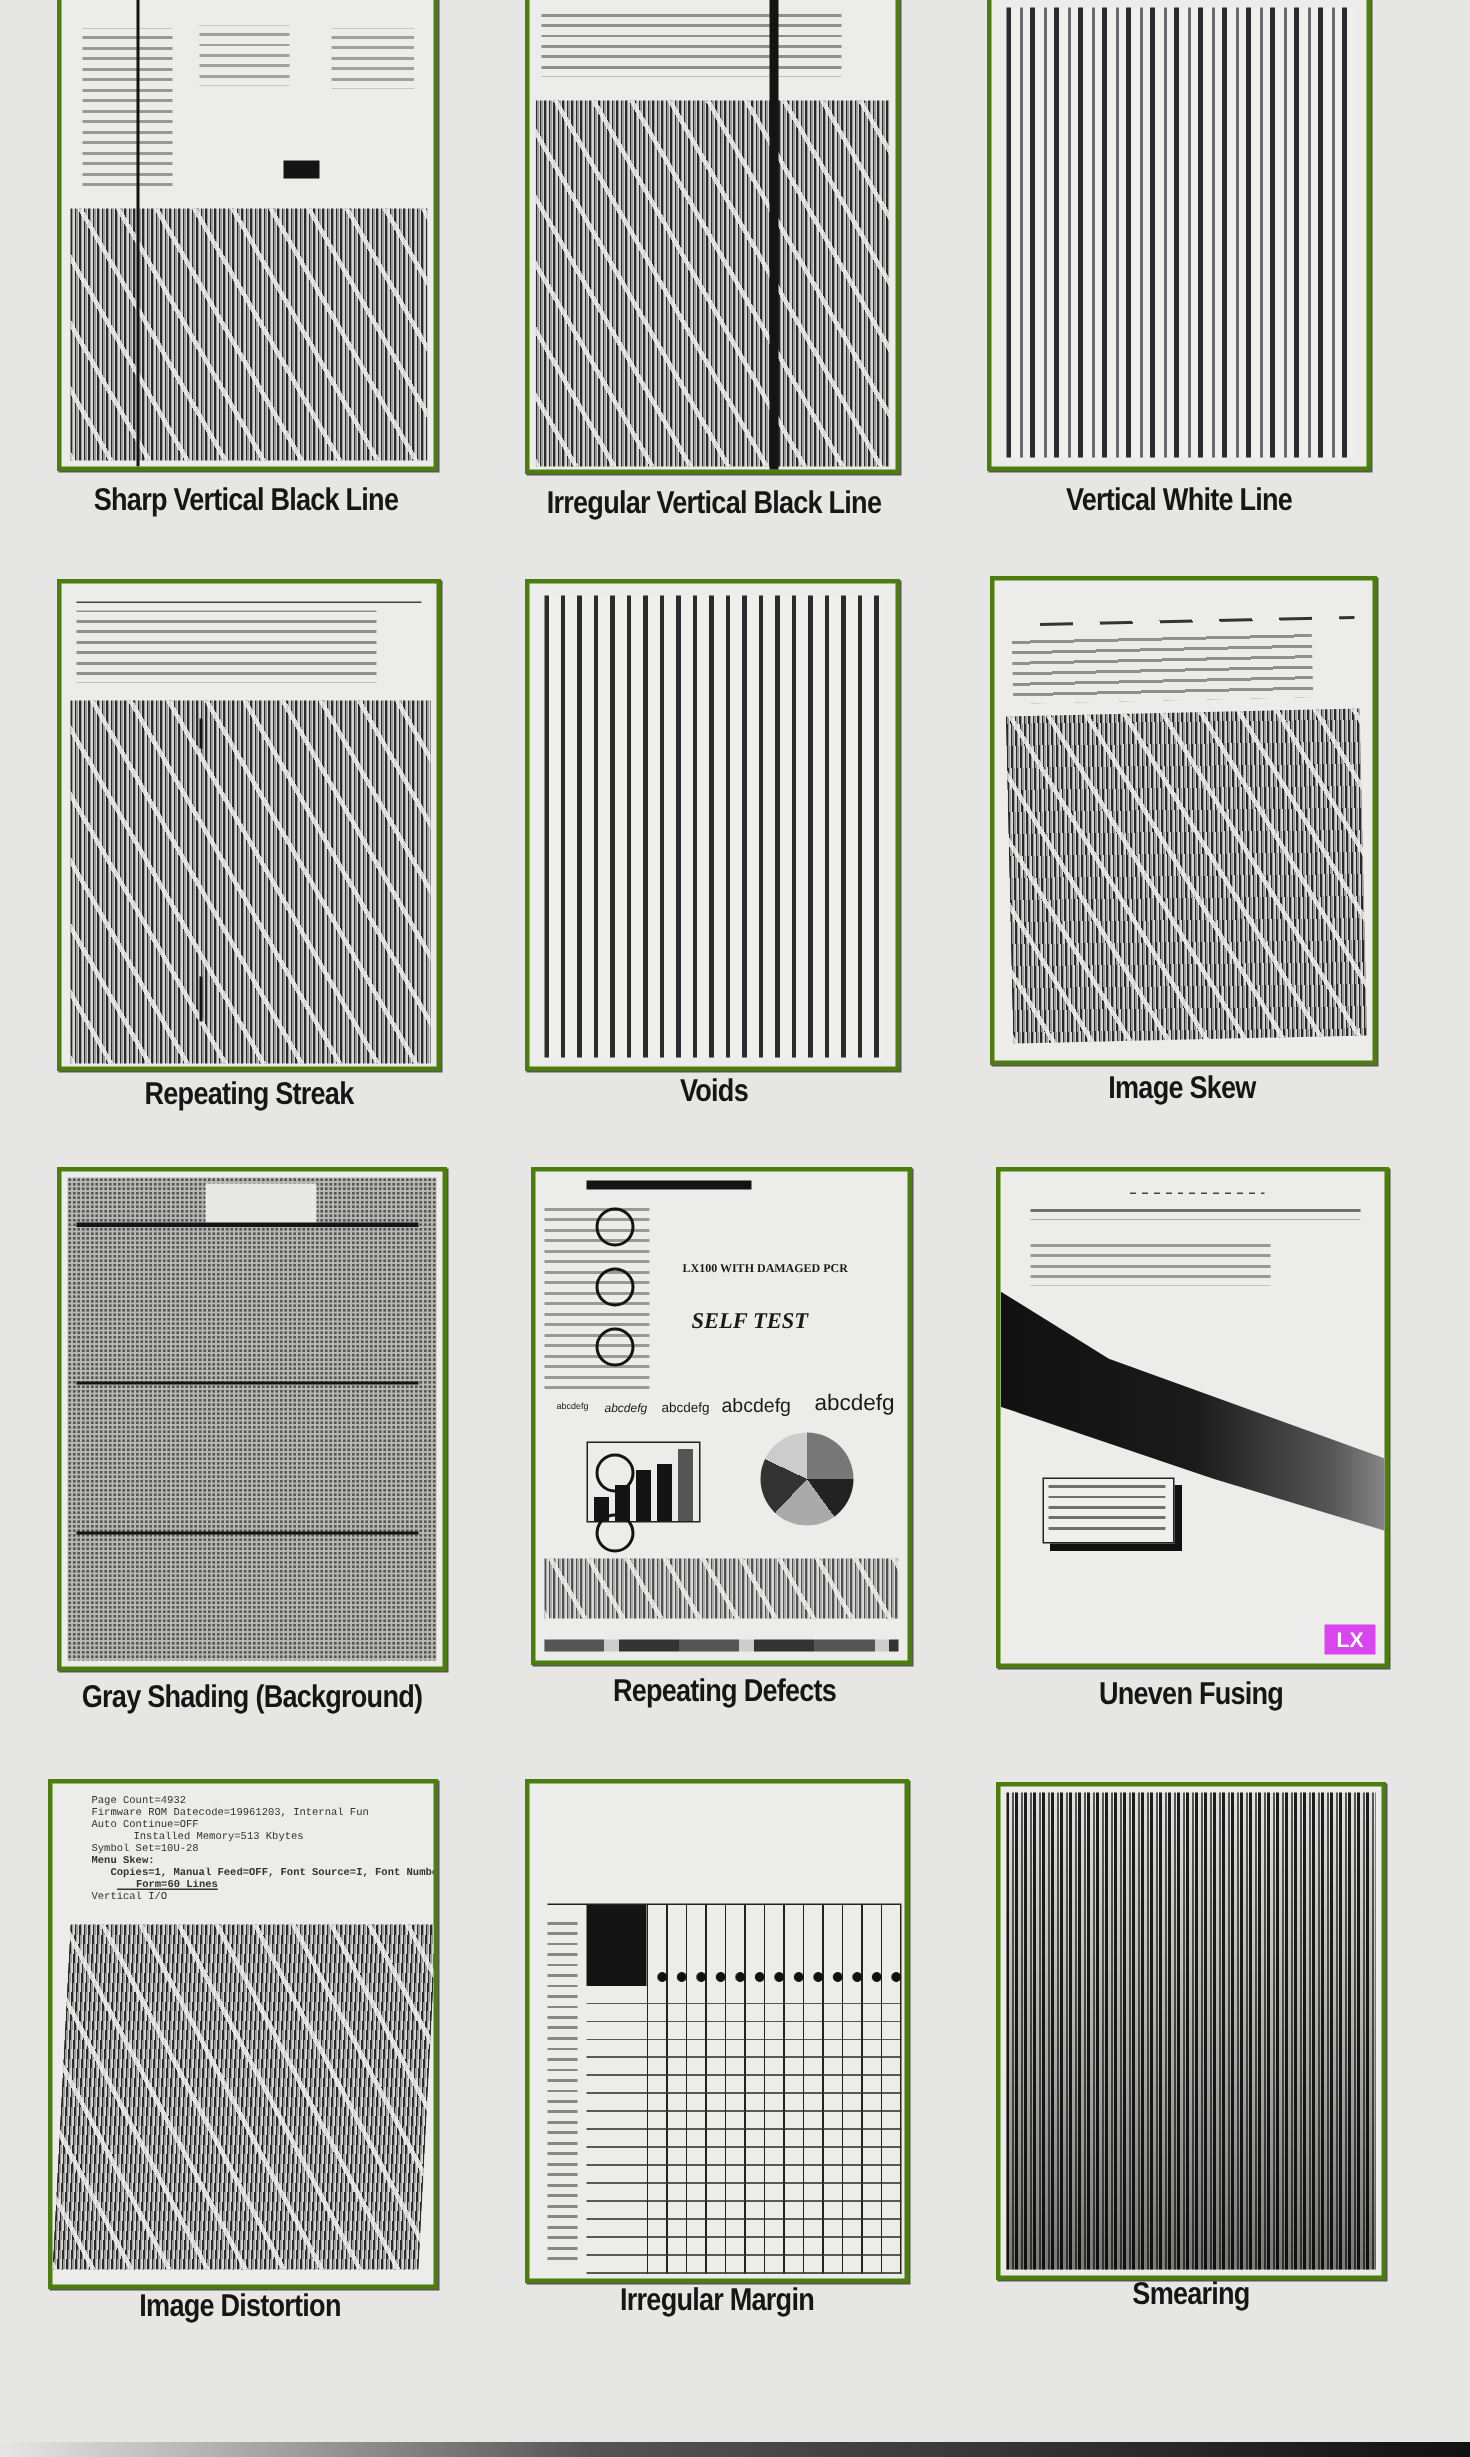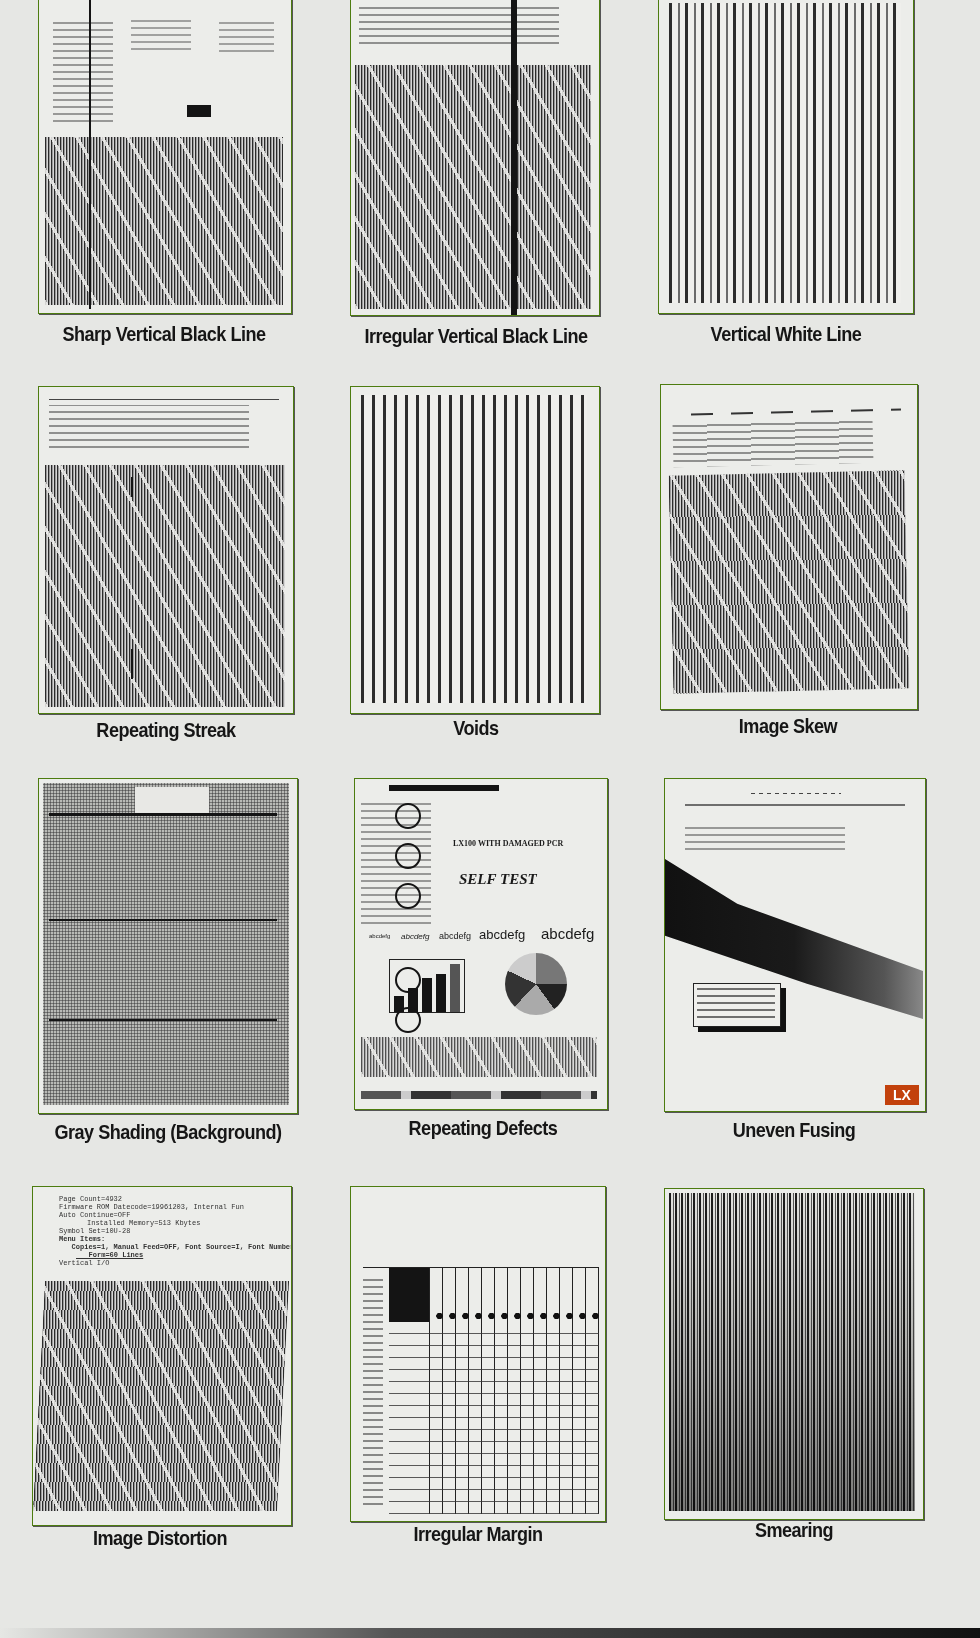--- a/index.html
+++ b/index.html
@@ -5,21 +5,21 @@
   html, body { margin: 0; padding: 0; }
   body {
     width: 980px; height: 1638px; overflow: hidden;
     background: #e6e7e4;
     font-family: "Liberation Sans", sans-serif;
     position: relative;
   }
   .cell { position: absolute; }
   .frame {
     position: absolute;
-    border: 1px solid #4d7c0f;
+    border: 3px solid #4d7c0f;
     background: #ecedea;
     box-sizing: border-box;
     overflow: hidden;
     box-shadow: 1px 1px 0 #555;
   }
   .caption {
     position: absolute;
     font-family: "Liberation Sans", sans-serif;
     font-weight: bold;
     font-size: 21px;
@@ -173,33 +173,33 @@
   <div class="frame" style="left:664px;top:778px;width:262px;height:334px;">
     <div class="bar" style="left:86px;top:14px;width:90px;height:1px;background:repeating-linear-gradient(90deg,#444 0 4px,transparent 4px 8px);"></div>
     <div class="txtlines" style="left:20px;top:24px;width:220px;height:8px;"></div>
     <div class="txtlines" style="left:20px;top:46px;width:160px;height:30px;opacity:.5"></div>
     <div style="position:absolute;left:0;top:80px;width:258px;height:160px;
       background:linear-gradient(90deg,#111 0%,#1a1a1a 50%,#555 85%,#888 100%);
       clip-path:polygon(0 0, 28% 28%, 100% 70%, 100% 100%, 55% 78%, 0 48%);"></div>
     <div style="position:absolute;left:28px;top:204px;width:86px;height:42px;background:#efefec;border:1px solid #222;box-shadow:5px 5px 0 #111;">
       <div class="txtlines" style="left:3px;top:3px;width:78px;height:36px;"></div>
     </div>
-    <div style="position:absolute;right:6px;bottom:6px;width:34px;height:20px;background:#c2410c;color:#fff;font-weight:bold;font-size:14px;text-align:center;line-height:20px;">LX</div>
+    <div style="position:absolute;right:6px;bottom:6px;width:34px;height:20px;background:#d946ef;color:#fff;font-weight:bold;font-size:14px;text-align:center;line-height:20px;">LX</div>
   </div>
   <div class="caption" style="left:664px;top:1118px;width:260px;">Uneven Fusing</div>
 </div>
 
 <div class="cell">
   <div class="frame" style="left:32px;top:1186px;width:260px;height:340px;">
     <div class="tiny" style="left:6px;top:8px;width:240px;">Page Count=4932</div>
     <div class="tiny" style="left:6px;top:16px;width:240px;">Firmware ROM Datecode=19961203, Internal Fun</div>
     <div class="tiny" style="left:6px;top:24px;width:240px;">Auto Continue=OFF</div>
     <div class="tiny" style="left:6px;top:32px;width:240px;margin-left:28px;">Installed Memory=513 Kbytes</div>
     <div class="tiny" style="left:6px;top:40px;width:240px;">Symbol Set=10U-28</div>
-    <div class="tiny" style="left:6px;top:48px;width:240px;font-weight:bold;">Menu Items:</div>
+    <div class="tiny" style="left:6px;top:48px;width:240px;font-weight:bold;">Menu Skew:</div>
     <div class="tiny" style="left:6px;top:56px;width:244px;font-weight:bold;">   Copies=1, Manual Feed=OFF, Font Source=I, Font Number=00,</div>
     <div class="tiny" style="left:23px;top:64px;width:240px;font-weight:bold;text-decoration:underline;">   Form=60 Lines</div>
     <div class="tiny" style="left:6px;top:72px;width:240px;">Vertical I/O</div>
     <div class="tex-diag" style="left:6px;top:94px;width:244px;height:230px;transform:skewX(-3deg);"></div>
   </div>
   <div class="caption" style="left:30px;top:1526px;width:260px;">Image Distortion</div>
 </div>
 
 <div class="cell">
   <div class="frame" style="left:350px;top:1186px;width:256px;height:336px;">

